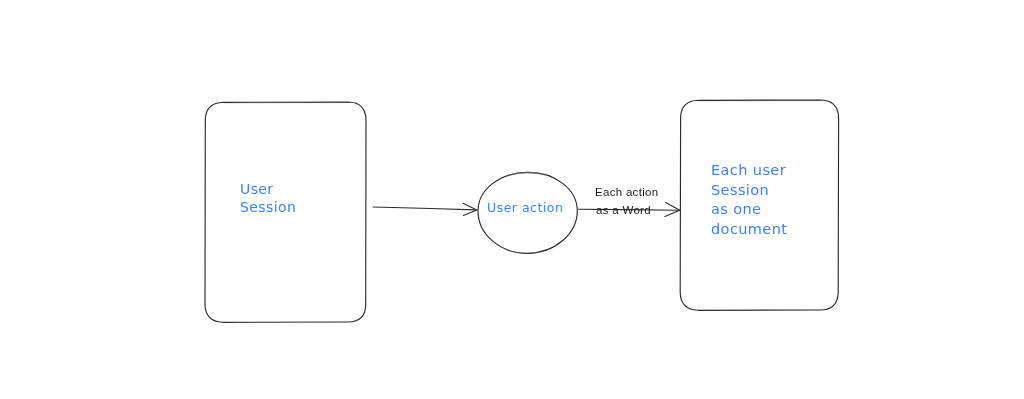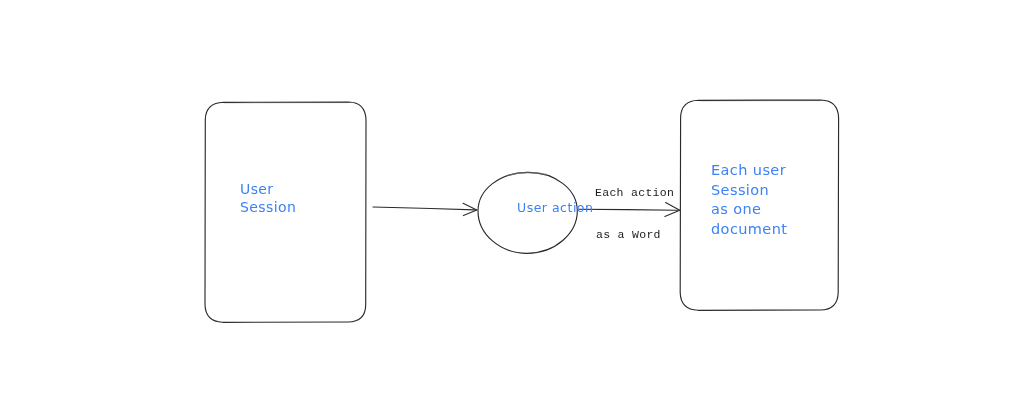--- a/index.html
+++ b/index.html
@@ -28,52 +28,51 @@
     position: absolute;
     font-family: "DejaVu Sans", sans-serif;
     color: #3b82f6;
     white-space: pre;
     line-height: 1.30;
     letter-spacing: 0.4px;
     -webkit-font-smoothing: antialiased;
   }
   .edge-label {
     position: absolute;
-    font-family: Liberation Mono, monospace;
+    font-family: Liberation Sans, sans-serif;
     color: #1b1b1f;
     white-space: pre;
     letter-spacing: 0.3px;
     line-height: 1.2;
   }
   #left-box-text {
     left: 240px;
     top: 180px;
     font-size: 14px;
   }
   #ellipse-text {
     left: 487px;
     top: 200px;
     font-size: 12.5px;
     letter-spacing: 0.5px;
-    margin-left: 30px;
   }
   #right-box-text {
     left: 711px;
     top: 161px;
     font-size: 14.5px;
     line-height: 1.36;
   }
   #edge-label-top {
     left: 595px;
     top: 186px;
     font-size: 11.5px;
   }
   #edge-label-bottom {
     left: 596px;
-    top: 228px;
+    top: 204px;
     font-size: 11.5px;
   }
 </style>
 </head>
 <body>
 
 <div id="canvas">
 
   <svg id="sketch-layer" viewBox="0 0 1024 399">
 

